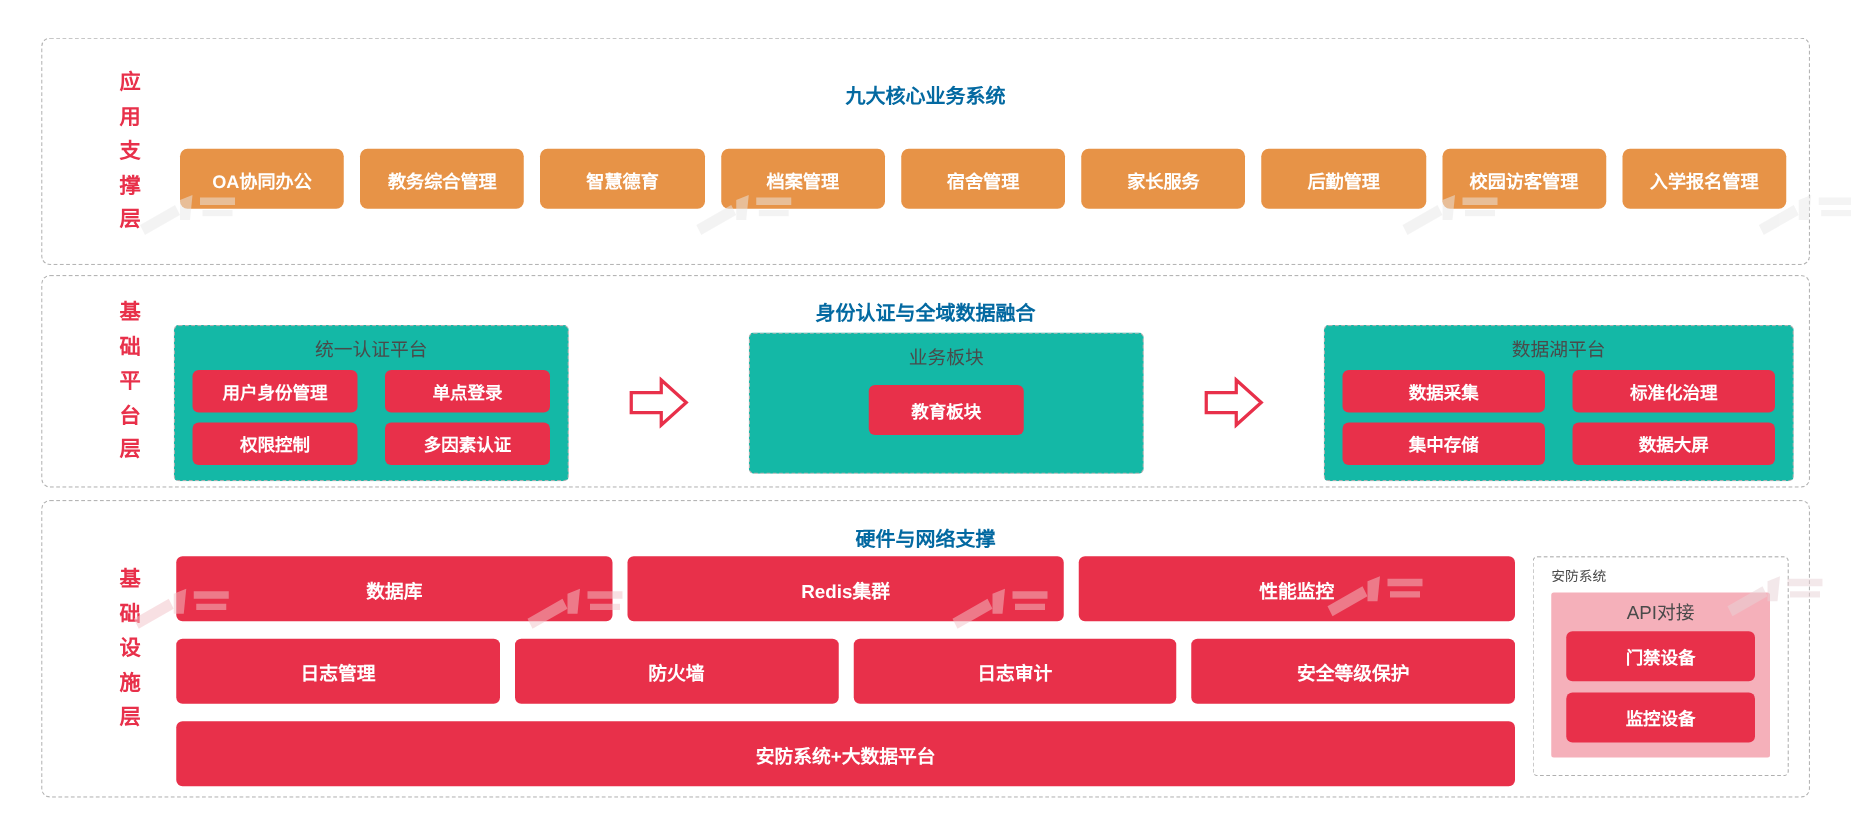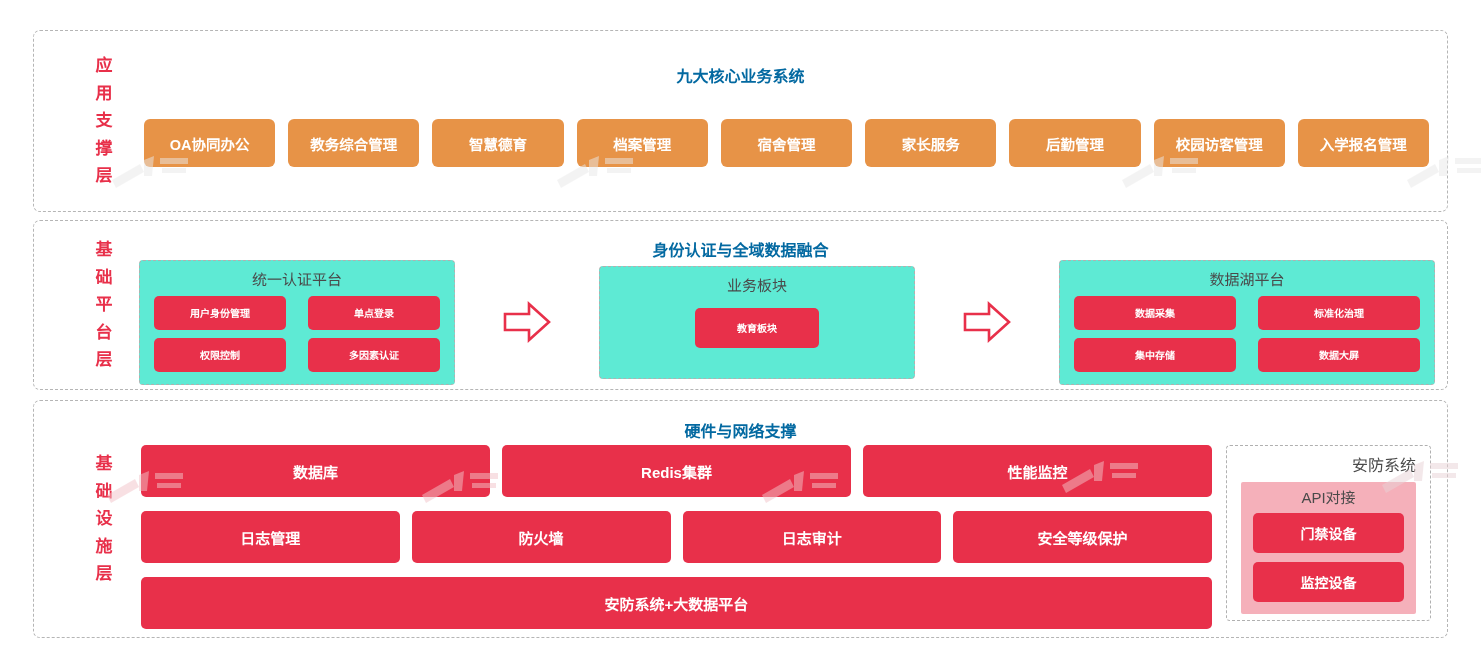--- a/index.html
+++ b/index.html
@@ -99,39 +99,39 @@
     bottom: 10px;
     display: flex;
     align-items: center;
     gap: 0;
   }
   .group-box {
     border: 1.5px dashed #b0b0b0;
     border-radius: 4px;
     box-sizing: border-box;
     padding: 7px 14px 12px;
-    background: #5eead4;
+    background: #14b8a6;
   }
   .group-title {
     text-align: center;
     font-size: 15px;
     color: #4a4a4a;
     margin-bottom: 7px;
   }
   .group-grid {
     display: grid;
     grid-template-columns: 1fr 1fr;
     gap: 8px 22px;
   }
   .pill-red {
     height: 34px;
     background: #e8304a;
     border-radius: 5px;
     color: #ffffff;
-    font-size: 10px;
+    font-size: 14px;
     font-weight: bold;
     display: flex;
     align-items: center;
     justify-content: center;
     white-space: nowrap;
   }
 
   #group-auth   { width: 316px; }
   #group-biz    { width: 316px; padding-bottom: 30px; }
   #group-lake   { width: 376px; }
@@ -196,22 +196,22 @@
     flex: 0 0 205px;
     border: 1.5px dashed #b0b0b0;
     border-radius: 4px;
     box-sizing: border-box;
     padding: 6px 14px 14px;
     background: #ffffff;
     display: flex;
     flex-direction: column;
   }
   #security-title {
-    text-align: right;
-    font-size: 16px;
+    text-align: left;
+    font-size: 11px;
     color: #4a4a4a;
     margin-bottom: 6px;
   }
   #api-box {
     background: #f5b0ba;
     border-radius: 2px;
     flex: 1 1 auto;
     padding: 4px 12px 12px;
     box-sizing: border-box;
   }

